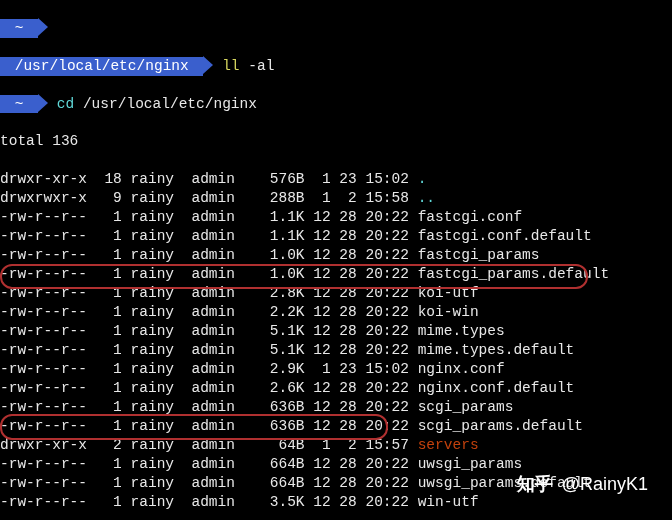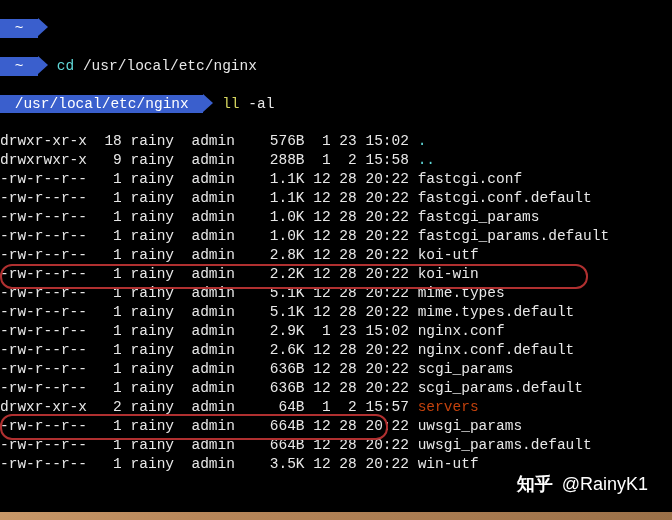--- a/index.html
+++ b/index.html
@@ -60,22 +60,23 @@
       display: inline-block;
       font-weight: bold;
       margin-right: 4px;
     }
   </style>
 </head>
 <body>
 
 <div class="terminal">
 <span class="line"><span class="prompt-box"> <span>~</span> </span><span class="arrow-sep arrow-blue-on-black"></span></span>
+<span class="line"><span class="prompt-box"> <span>/usr/local/etc/nginx</span> </span><span class="arrow-sep arrow-blue-on-black"></span> <span class="yellow">ll</span> <span class="white">-al</span></span>
 <span class="line"><span class="prompt-box"> <span>~</span> </span><span class="arrow-sep arrow-blue-on-black"></span> <span class="cyan">cd</span> <span class="white">/usr/local/etc/nginx</span></span>
-<span class="line"><span class="prompt-box"> <span>/usr/local/etc/nginx</span> </span><span class="arrow-sep arrow-blue-on-black"></span> <span class="yellow">ll</span> <span class="white">-al</span></span>
+<span class="line white">total 136</span>
 <div id="listing"><span class="line"><span class="white">drwxr-xr-x  18 rainy  admin    576B  1 23 15:02 </span><span class="cyan">.</span></span><span class="line"><span class="white">drwxrwxr-x   9 rainy  admin    288B  1  2 15:58 </span><span class="cyan">..</span></span><span class="line"><span class="white">-rw-r--r--   1 rainy  admin    1.1K 12 28 20:22 </span><span class="white">fastcgi.conf</span></span><span class="line"><span class="white">-rw-r--r--   1 rainy  admin    1.1K 12 28 20:22 </span><span class="white">fastcgi.conf.default</span></span><span class="line"><span class="white">-rw-r--r--   1 rainy  admin    1.0K 12 28 20:22 </span><span class="white">fastcgi_params</span></span><span class="line"><span class="white">-rw-r--r--   1 rainy  admin    1.0K 12 28 20:22 </span><span class="white">fastcgi_params.default</span></span><span class="line"><span class="white">-rw-r--r--   1 rainy  admin    2.8K 12 28 20:22 </span><span class="white">koi-utf</span></span><span class="line"><span class="white">-rw-r--r--   1 rainy  admin    2.2K 12 28 20:22 </span><span class="white">koi-win</span></span><span class="line"><span class="white">-rw-r--r--   1 rainy  admin    5.1K 12 28 20:22 </span><span class="white">mime.types</span></span><span class="line"><span class="white">-rw-r--r--   1 rainy  admin    5.1K 12 28 20:22 </span><span class="white">mime.types.default</span></span><span class="line"><span class="white">-rw-r--r--   1 rainy  admin    2.9K  1 23 15:02 </span><span class="white">nginx.conf</span></span><span class="line"><span class="white">-rw-r--r--   1 rainy  admin    2.6K 12 28 20:22 </span><span class="white">nginx.conf.default</span></span><span class="line"><span class="white">-rw-r--r--   1 rainy  admin    636B 12 28 20:22 </span><span class="white">scgi_params</span></span><span class="line"><span class="white">-rw-r--r--   1 rainy  admin    636B 12 28 20:22 </span><span class="white">scgi_params.default</span></span><span class="line"><span class="white">drwxr-xr-x   2 rainy  admin     64B  1  2 15:57 </span><span class="teal">servers</span></span><span class="line"><span class="white">-rw-r--r--   1 rainy  admin    664B 12 28 20:22 </span><span class="white">uwsgi_params</span></span><span class="line"><span class="white">-rw-r--r--   1 rainy  admin    664B 12 28 20:22 </span><span class="white">uwsgi_params.default</span></span><span class="line"><span class="white">-rw-r--r--   1 rainy  admin    3.5K 12 28 20:22 </span><span class="white">win-utf</span></span></div>
 
 </div>
 
 <div class="highlight-row hl1"></div>
 <div class="highlight-row hl2"></div>
 
 <div class="watermark">
   <span class="zhihu-icon">知乎</span>
   <span>@RainyK1</span>

